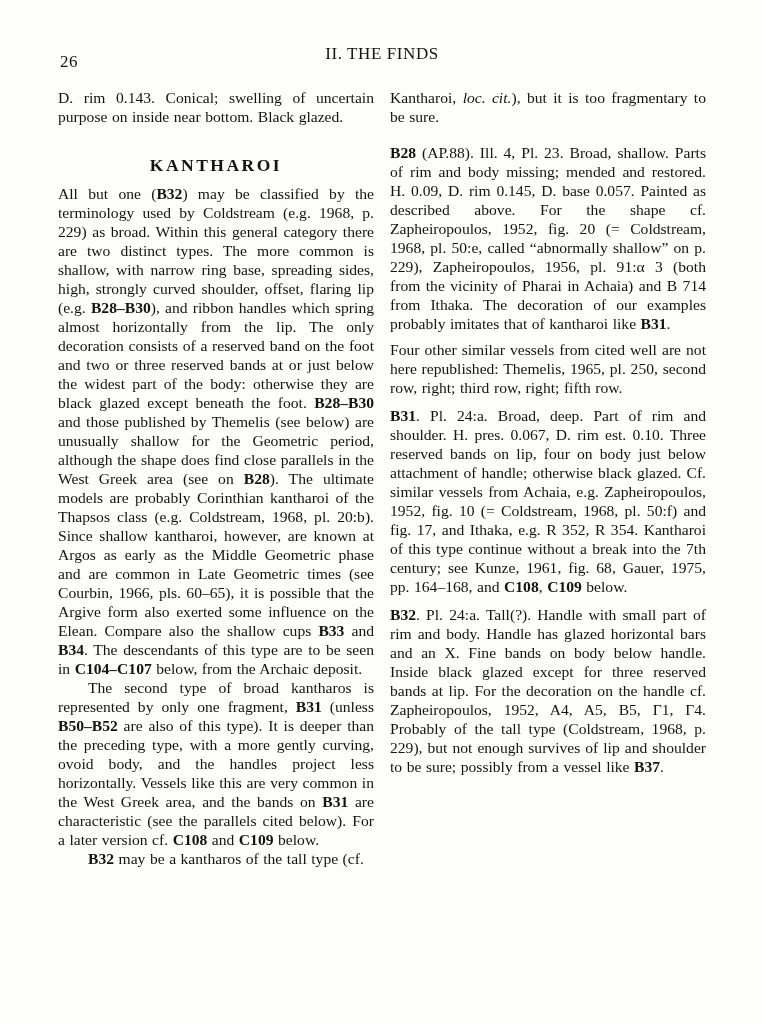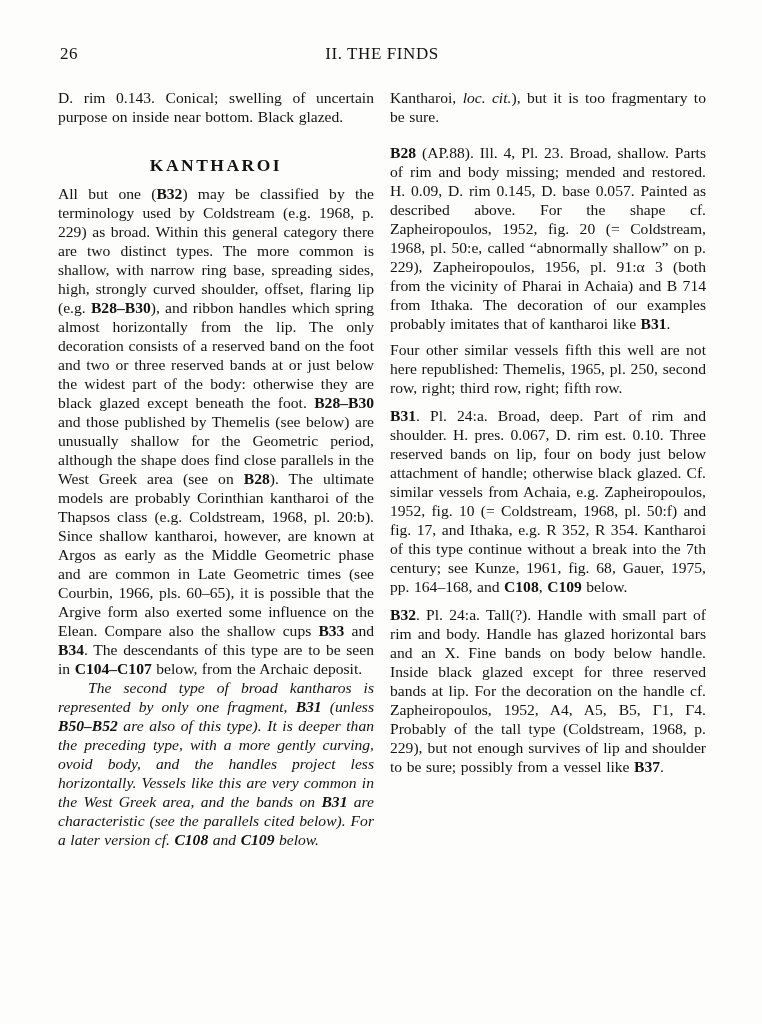--- a/index.html
+++ b/index.html
@@ -26,21 +26,21 @@
   .header {
     position: relative;
     text-align: center;
     font-size: 17px;
     line-height: 19px;
     margin-bottom: 25px;
   }
   .pagenum {
     position: absolute;
     left: 2px;
-    top: 0;
+    top: 8px;
     letter-spacing: 0.5px;
   }
   .runhead {
     letter-spacing: 0.6px;
     margin-top: 16px;
   }
   .columns {
     display: flex;
     gap: 16px;
     justify-content: center;
@@ -51,21 +51,21 @@
   .para {
     margin: 0;
     font-size: 15.6px;
     line-height: 19px;
     text-align: justify;
     hyphens: none;
     word-spacing: 0.04em;
   }
   .para b { font-weight: bold; }
   .para i { font-style: italic; }
-  .indent { text-indent: 30px; font-style: italic; }
+  .indent { text-indent: 30px; }
   .section-heading {
     font-size: 17.5px;
     font-weight: bold;
     letter-spacing: 2.5px;
     text-align: center;
     margin: 29px 0 9px 0;
     line-height: 20px;
   }
   .entry { margin-top: 9px; }
   .first-entry { margin-top: 17px; }
@@ -81,24 +81,25 @@
     <span class="runhead">II. THE FINDS</span>
   </div>
 
   <div class="columns">
 
     <div class="col">
       <p class="para"><span>D. rim 0.143. Conical; swelling of uncertain purpose on inside near bottom. Black glazed.</span></p>
       <h2 class="section-heading">KANTHAROI</h2>
       <p class="para"><span>All but one (</span><b>B32</b><span>) may be classified by the terminology used by Coldstream (e.g. 1968, p. 229) as broad. Within this general category there are two distinct types. The more common is shallow, with narrow ring base, spreading sides, high, strongly curved shoulder, offset, flaring lip (e.g. </span><b>B28–B30</b><span>), and ribbon handles which spring almost horizontally from the lip. The only decoration consists of a reserved band on the foot and two or three reserved bands at or just below the widest part of the body: otherwise they are black glazed except beneath the foot. </span><b>B28–B30</b><span> and those published by Themelis (see below) are unusually shallow for the Geometric period, although the shape does find close parallels in the West Greek area (see on </span><b>B28</b><span>). The ultimate models are probably Corinthian kantharoi of the Thapsos class (e.g. Coldstream, 1968, pl. 20:b). Since shallow kantharoi, however, are known at Argos as early as the Middle Geometric phase and are common in Late Geometric times (see Courbin, 1966, pls. 60–65), it is possible that the Argive form also exerted some influence on the Elean. Compare also the shallow cups </span><b>B33</b><span> and </span><b>B34</b><span>. The descendants of this type are to be seen in </span><b>C104–C107</b><span> below, from the Archaic deposit.</span></p>
       <p class="para indent"><span>The second type of broad kantharos is represented by only one fragment, </span><b>B31</b><span> (unless </span><b>B50–B52</b><span> are also of this type). It is deeper than the preceding type, with a more gently curving, ovoid body, and the handles project less horizontally. Vessels like this are very common in the West Greek area, and the bands on </span><b>B31</b><span> are characteristic (see the parallels cited below). For a later version cf. </span><b>C108</b><span> and </span><b>C109</b><span> below.</span></p>
+      <p class="para indent"><b>B32</b><span> may be a kantharos of the tall type (cf.</span></p>
     </div>
 
     <div class="col">
       <p class="para"><span>Kantharoi, </span><i>loc. cit.</i><span>), but it is too fragmentary to be sure.</span></p>
       <p class="para entry first-entry"><b>B28</b><span> (AP.88). Ill. 4, Pl. 23. Broad, shallow. Parts of rim and body missing; mended and restored. H. 0.09, D. rim 0.145, D. base 0.057. Painted as described above. For the shape cf. Zapheiropoulos, 1952, fig. 20 (= Coldstream, 1968, pl. 50:e, called “abnormally shallow” on p. 229), Zapheiropoulos, 1956, pl. 91:α 3 (both from the vicinity of Pharai in Achaia) and B 714 from Ithaka. The decoration of our examples probably imitates that of kantharoi like </span><b>B31</b><span>.</span></p>
-      <p class="para note"><span>Four other similar vessels fifth this well are not here republished: Themelis, 1965, pl. 250, second row, right; third row, right; fifth row.</span></p>
+      <p class="para note"><span>Four other similar vessels from cited well are not here republished: Themelis, 1965, pl. 250, second row, right; third row, right; fifth row.</span></p>
       <p class="para entry"><b>B31</b><span>. Pl. 24:a. Broad, deep. Part of rim and shoulder. H. pres. 0.067, D. rim est. 0.10. Three reserved bands on lip, four on body just below attachment of handle; otherwise black glazed. Cf. similar vessels from Achaia, e.g. Zapheiropoulos, 1952, fig. 10 (= Coldstream, 1968, pl. 50:f) and fig. 17, and Ithaka, e.g. R 352, R 354. Kantharoi of this type continue without a break into the 7th century; see Kunze, 1961, fig. 68, Gauer, 1975, pp. 164–168, and </span><b>C108</b><span>, </span><b>C109</b><span> below.</span></p>
       <p class="para entry"><b>B32</b><span>. Pl. 24:a. Tall(?). Handle with small part of rim and body. Handle has glazed horizontal bars and an X. Fine bands on body below handle. Inside black glazed except for three reserved bands at lip. For the decoration on the handle cf. Zapheiropoulos, 1952, A4, A5, B5, Γ1, Γ4. Probably of the tall type (Coldstream, 1968, p. 229), but not enough survives of lip and shoulder to be sure; possibly from a vessel like </span><b>B37</b><span>.</span></p>
     </div>
 
   </div>
 </div>
 
 </body></html>

